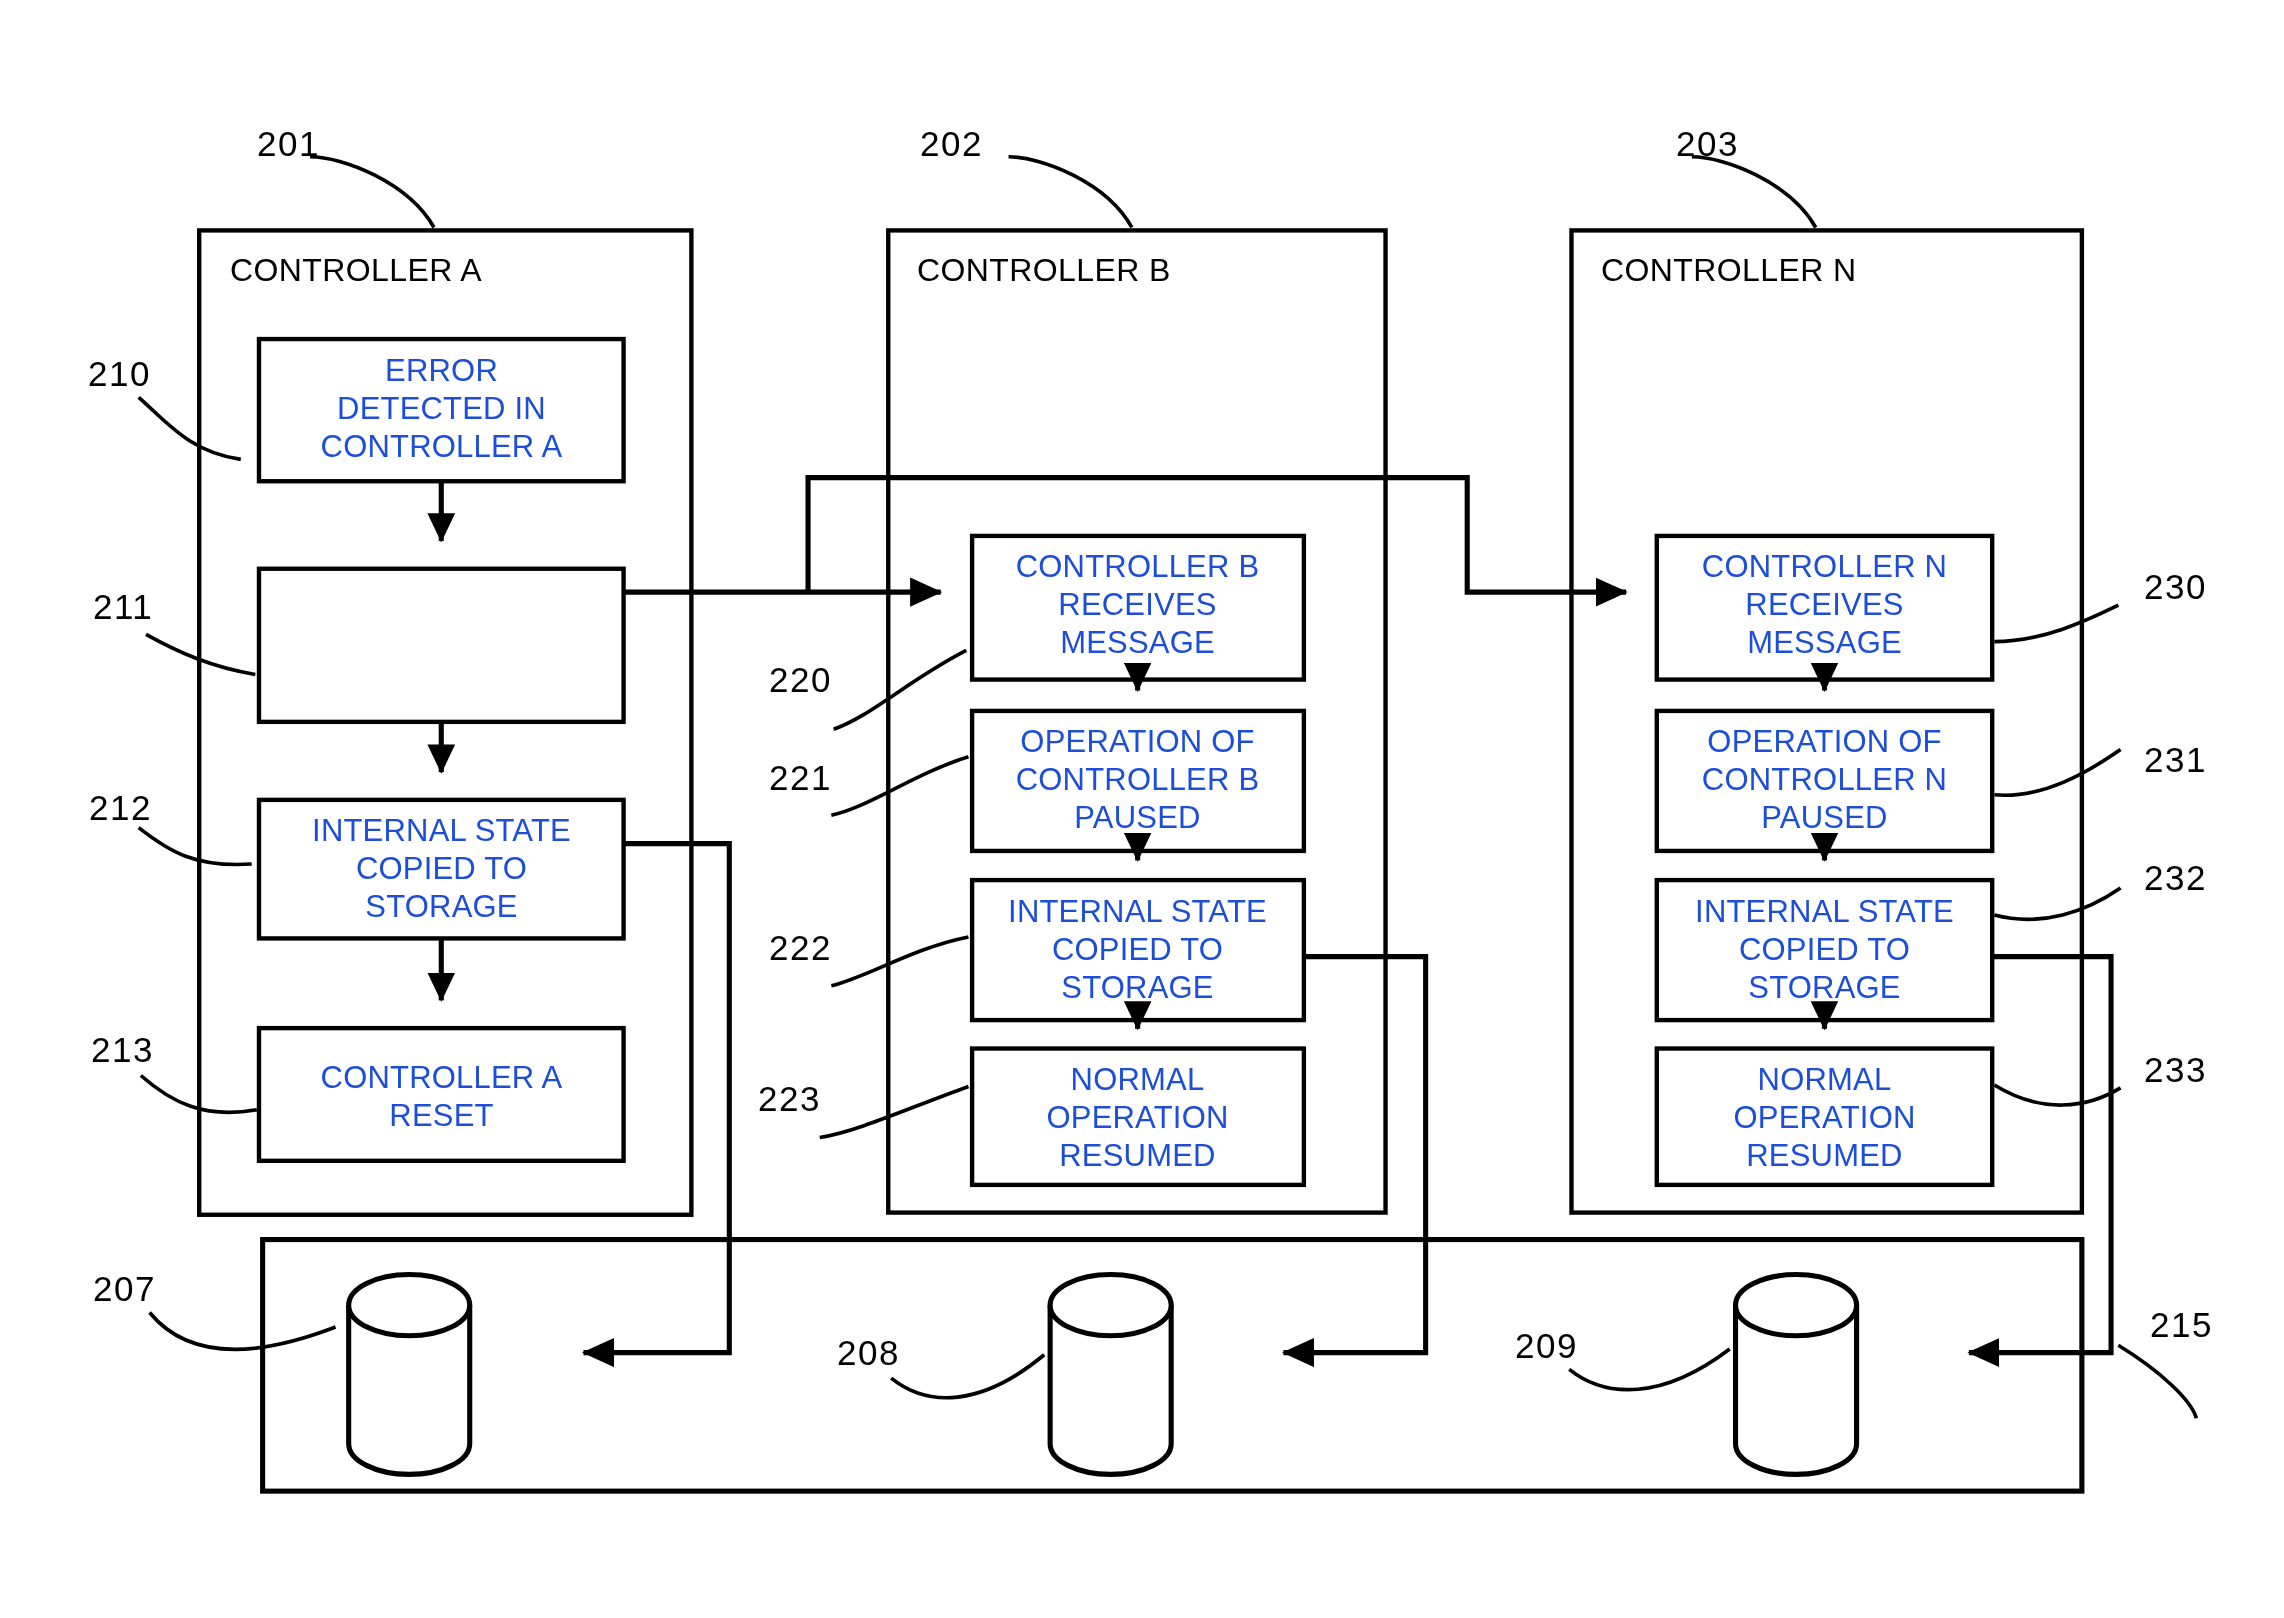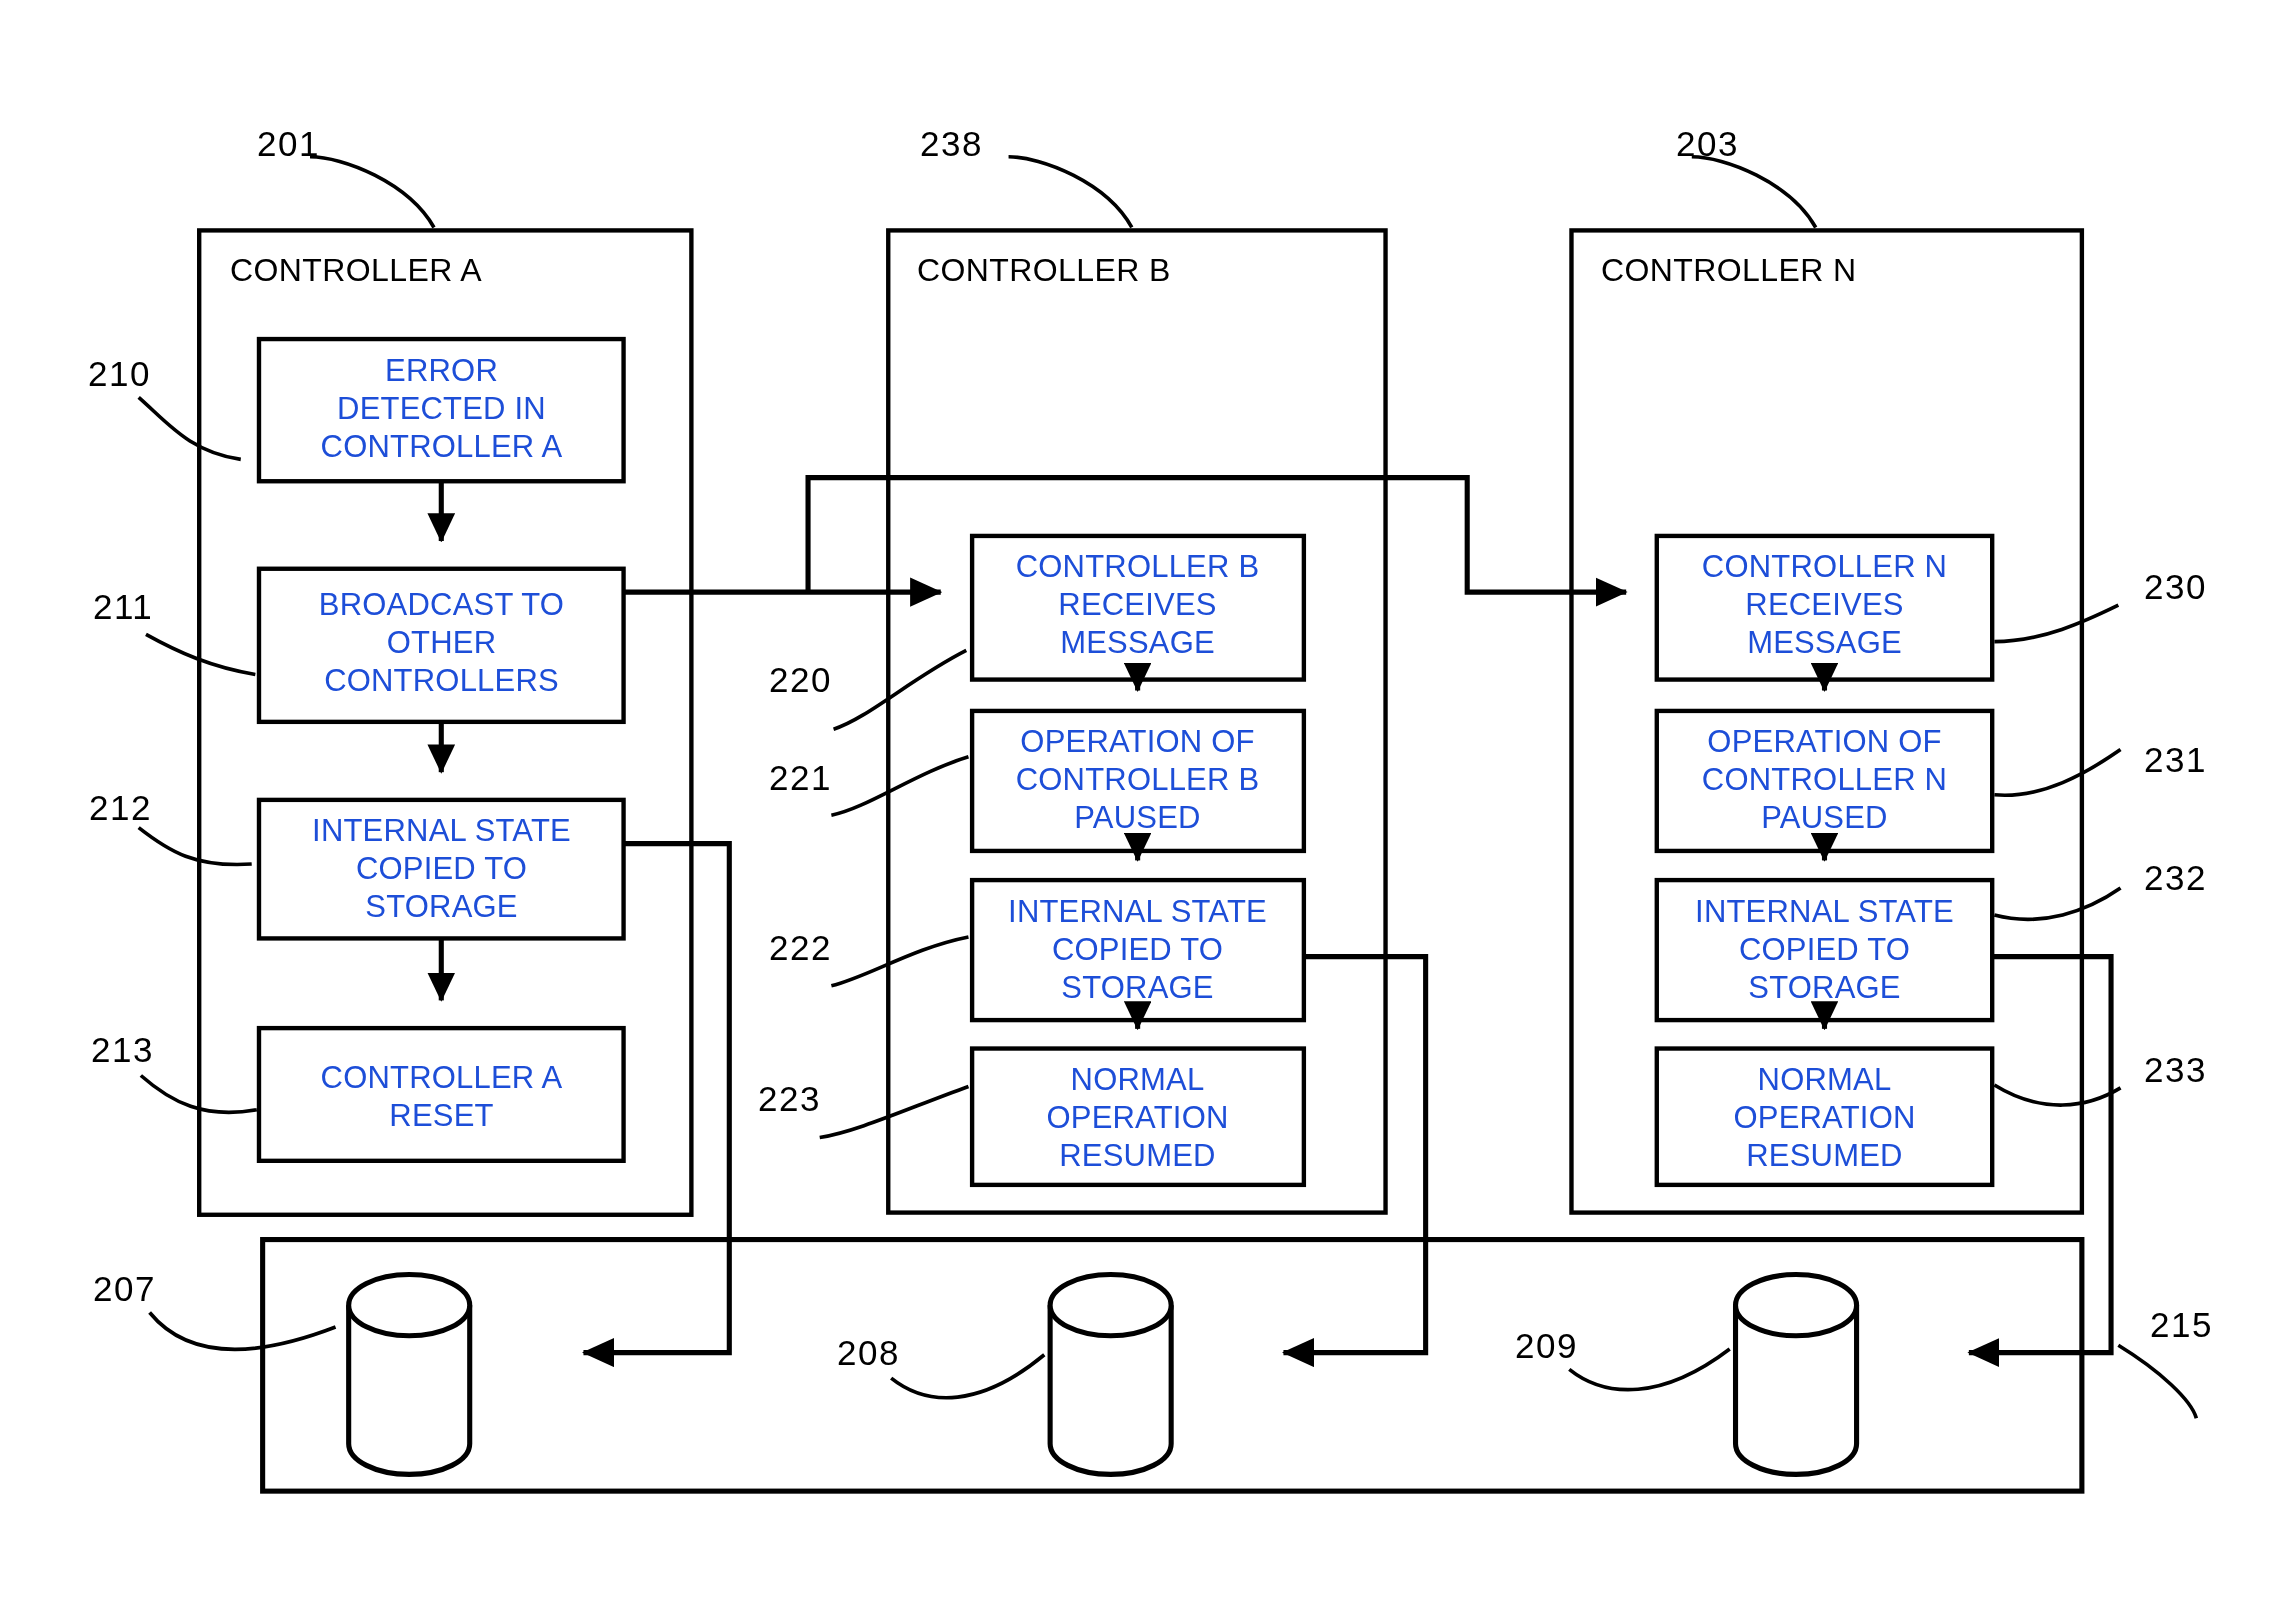--- a/index.html
+++ b/index.html
@@ -153,21 +153,21 @@
     <path d="M2735,1255 C2800,1272 2862,1250 2908,1218" fill="none" stroke="#000" stroke-width="5"></path>
     <path d="M2735,1488 C2800,1528 2862,1520 2908,1492" fill="none" stroke="#000" stroke-width="5"></path>
 
     <path d="M205,1800 C250,1855 330,1870 460,1820" fill="none" stroke="#000" stroke-width="5"></path>
     <path d="M1222,1890 C1272,1930 1345,1930 1432,1858" fill="none" stroke="#000" stroke-width="5"></path>
     <path d="M2152,1878 C2202,1918 2280,1920 2372,1850" fill="none" stroke="#000" stroke-width="5"></path>
     <path d="M2905,1845 C2962,1880 3005,1920 3012,1945" fill="none" stroke="#000" stroke-width="5"></path>
   </svg>
 
   <div class="lbl refnum" style="left:257px;top:124px;">201</div>
-  <div class="lbl refnum" style="left:920px;top:124px;">238</div>
+  <div class="lbl refnum" style="left:920px;top:124px;">202</div>
   <div class="lbl refnum" style="left:1676px;top:124px;">203</div>
 
   <div class="lbl refnum" style="left:88px;top:354px;">210</div>
   <div class="lbl refnum" style="left:93px;top:587px;">211</div>
   <div class="lbl refnum" style="left:89px;top:788px;">212</div>
   <div class="lbl refnum" style="left:91px;top:1030px;">213</div>
 
   <div class="lbl refnum" style="left:769px;top:660px;">220</div>
   <div class="lbl refnum" style="left:769px;top:758px;">221</div>
   <div class="lbl refnum" style="left:769px;top:928px;">222</div>
@@ -185,25 +185,20 @@
 
   <div class="lbl ctrl-title" style="left:230px;top:252px;">CONTROLLER A</div>
   <div class="lbl ctrl-title" style="left:917px;top:252px;">CONTROLLER B</div>
   <div class="lbl ctrl-title" style="left:1601px;top:252px;">CONTROLLER N</div>
 
   <div class="boxtext" style="left:259px;top:352px;width:365px;">
     <div>ERROR</div>
     <div>DETECTED IN</div>
     <div>CONTROLLER A</div>
   </div>
-  <div class="boxtext" style="left:259px;top:586px;width:365px;">
-    <div>BROADCAST TO</div>
-    <div>OTHER</div>
-    <div>CONTROLLERS</div>
-  </div>
   <div class="boxtext" style="left:259px;top:812px;width:365px;">
     <div>INTERNAL STATE</div>
     <div>COPIED TO</div>
     <div>STORAGE</div>
   </div>
   <div class="boxtext" style="left:259px;top:1059px;width:365px;">
     <div>CONTROLLER A</div>
     <div>RESET</div>
   </div>
 

